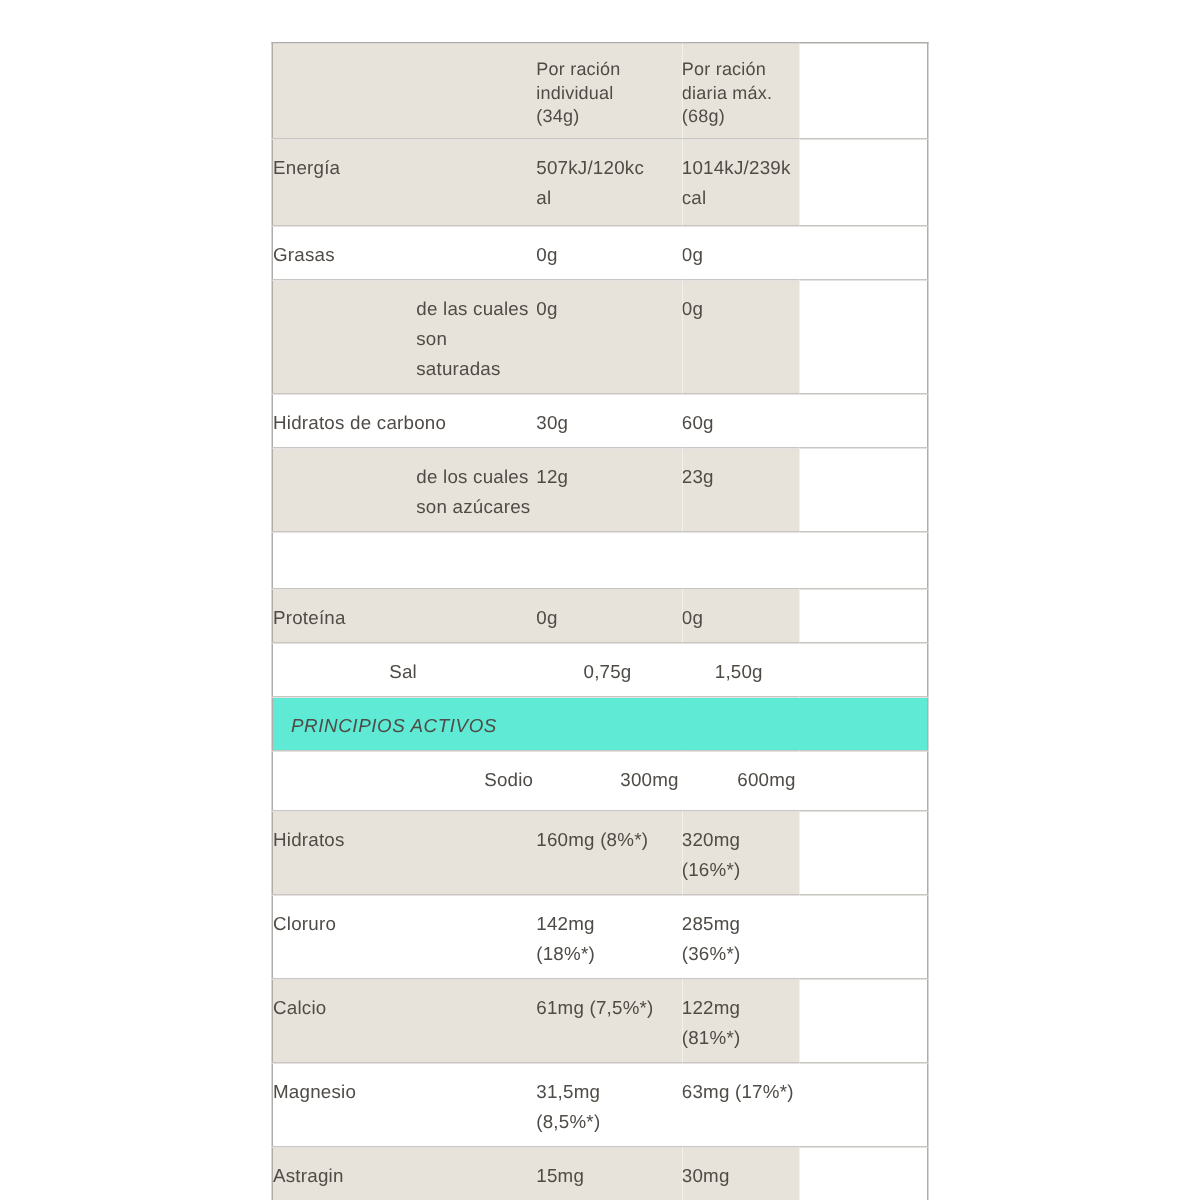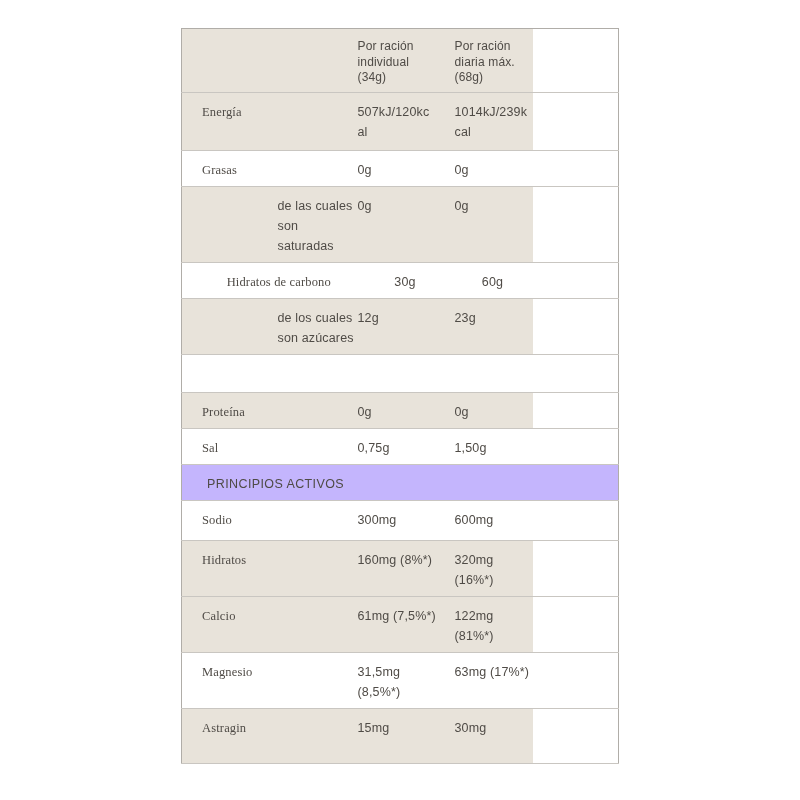--- a/index.html
+++ b/index.html
@@ -33,61 +33,61 @@
   td {
     vertical-align: top;
     padding: 9px 2px 6px 0;
     font-size: 12.5px;
     line-height: 20px;
     letter-spacing: 0.15px;
     white-space: pre-line;
     overflow: hidden;
   }
   td.label {
-    padding-left: 20px;
+    padding-left: 0;
     white-space: normal;
-    font-family: Liberation Serif, serif;
   }
   td.sublabel {
     padding-left: 0;
     white-space: pre-line;
   }
   td.val { padding-right: 2px; }
   td.spacer { padding: 0; }
 
   tr.hl td { background: #e8e3da; }
   tr.hl td.spacer { background: #ffffff; }
 
   tr.head td {
     font-size: 12px;
     line-height: 15.5px;
     padding-top: 10px;
   }
 
   tr.section-row td {
-    background: #c4b5fd;
-    padding-left: 25px;
+    background: #5eead4;
+    padding-left: 12px;
     white-space: normal;
     letter-spacing: 0.4px;
+    font-style: italic;
   }
 
   tr.empty-row td { background: #ffffff; }
 
   
   table.nutrition tr:nth-child(1)  { height: 64px; }
   table.nutrition tr:nth-child(2)  { height: 58px; }
   table.nutrition tr:nth-child(3)  { height: 33px; }
   table.nutrition tr:nth-child(4)  { height: 75px; }
-  table.nutrition tr:nth-child(5)  { height: 35px; text-align: center; }
+  table.nutrition tr:nth-child(5)  { height: 35px; }
   table.nutrition tr:nth-child(6)  { height: 54px; padding-left: 39px; }
   table.nutrition tr:nth-child(7)  { height: 38px; }
   table.nutrition tr:nth-child(8)  { height: 25px; }
-  table.nutrition tr:nth-child(9)  { height: 35px; }
+  table.nutrition tr:nth-child(9)  { height: 35px; text-align: center; }
   table.nutrition tr:nth-child(10) { height: 36px; }
-  table.nutrition tr:nth-child(11) { height: 40px; }
+  table.nutrition tr:nth-child(11) { height: 40px; text-align: right; }
   table.nutrition tr:nth-child(12) { height: 54px; }
   table.nutrition tr:nth-child(13) { height: 56px; }
   table.nutrition tr:nth-child(14) { height: 51px; }
   table.nutrition tr:nth-child(15) { height: 55px; }
   table.nutrition tr:nth-child(16) { height: 32px; }
 </style>
 </head>
 <body>
 
 <div class="table-wrap">
@@ -183,20 +183,28 @@
       </tr>
 
       <tr class="hl">
         <td class="label" colspan="2">Hidratos</td>
         <td class="val">160mg (8%*)</td>
         <td class="val">320mg
 (16%*)</td>
         <td class="spacer"></td>
       </tr>
 
+      <tr>
+        <td class="label" colspan="2">Cloruro</td>
+        <td class="val">142mg
+(18%*)</td>
+        <td class="val">285mg
+(36%*)</td>
+        <td class="spacer"></td>
+      </tr>
 
       <tr class="hl">
         <td class="label" colspan="2">Calcio</td>
         <td class="val">61mg (7,5%*)</td>
         <td class="val">122mg
 (81%*)</td>
         <td class="spacer"></td>
       </tr>
 
       <tr>

